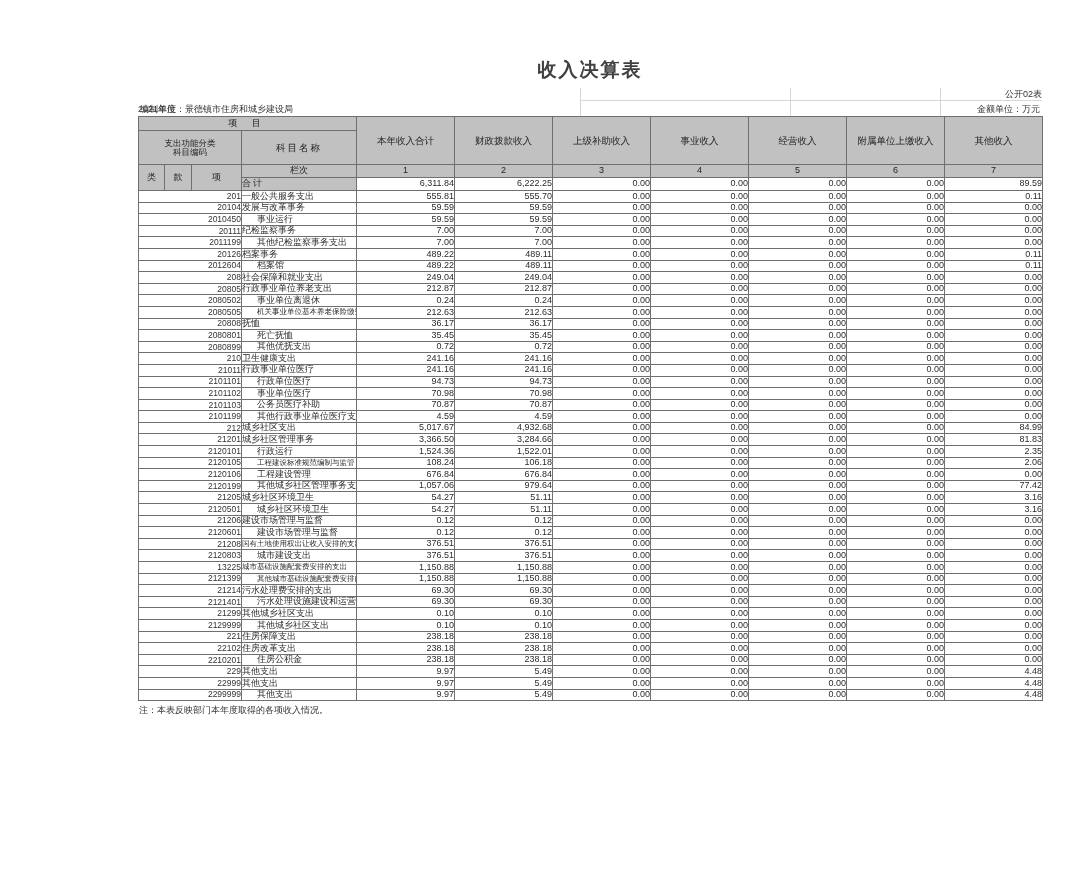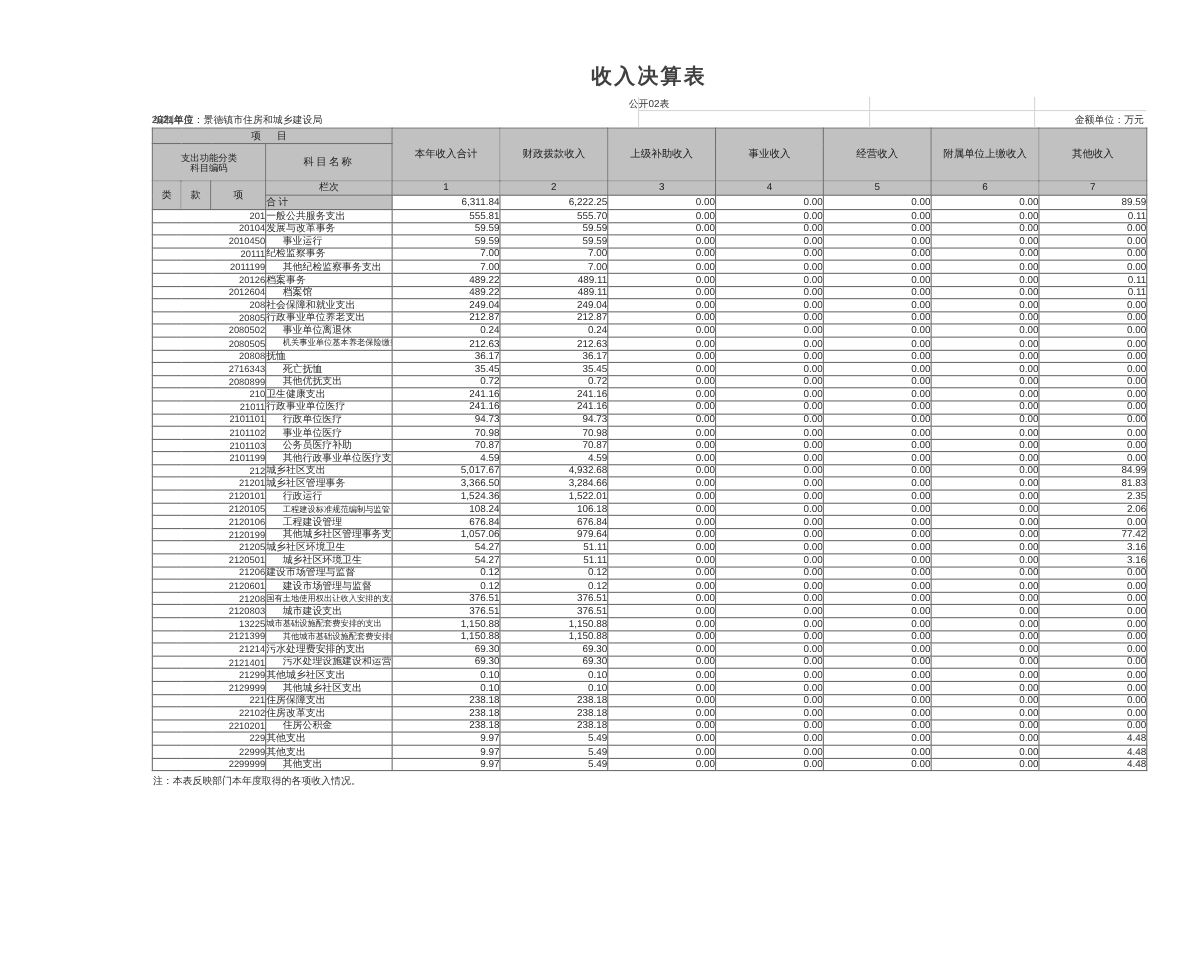--- a/index.html
+++ b/index.html
@@ -5,21 +5,21 @@
   html,body{margin:0;padding:0;}
   body{
     width:1074px;height:878px;background:#ffffff;position:relative;
     font-family:"Liberation Sans", sans-serif;color:#2b2b2b;overflow:hidden;
   }
   .sheet{position:absolute;left:138px;top:56px;width:904px;}
   .title{
     text-align:center;font-family:"Liberation Serif", serif;font-weight:bold;
     font-size:19px;letter-spacing:2px;height:32px;line-height:28px;color:#404040;
   }
-  .meta1{position:relative;height:13px;font-size:9px;text-align:center;color:#333;}
+  .meta1{position:relative;height:13px;font-size:9px;text-align:right;color:#333;}
   .meta2{position:relative;height:15px;font-size:9px;color:#333;}
   .meta2 .m-left{position:absolute;left:2px;top:2px;}
   .meta2 .m-center{position:absolute;left:0;right:0;top:2px;text-align:left;}
   .meta2 .m-right{position:absolute;right:2px;top:2px;}
   .vline{position:absolute;width:1px;background:#d7d7d7;}
   .hline{position:absolute;height:1px;background:#d7d7d7;}
   table.grid{
     border-collapse:collapse;table-layout:fixed;width:904px;
     border:1px solid #4a4a4a;
   }
@@ -251,21 +251,21 @@
           <td class="name">抚恤</td>
           <td class="num">36.17</td>
           <td class="num">36.17</td>
           <td class="num">0.00</td>
           <td class="num">0.00</td>
           <td class="num">0.00</td>
           <td class="num">0.00</td>
           <td class="num">0.00</td>
         </tr>
         <tr>
-          <td colspan="3" class="code">2716343</td>
+          <td colspan="3" class="code">2080801</td>
           <td class="name ind">死亡抚恤</td>
           <td class="num">35.45</td>
           <td class="num">35.45</td>
           <td class="num">0.00</td>
           <td class="num">0.00</td>
           <td class="num">0.00</td>
           <td class="num">0.00</td>
           <td class="num">0.00</td>
         </tr>
         <tr>

